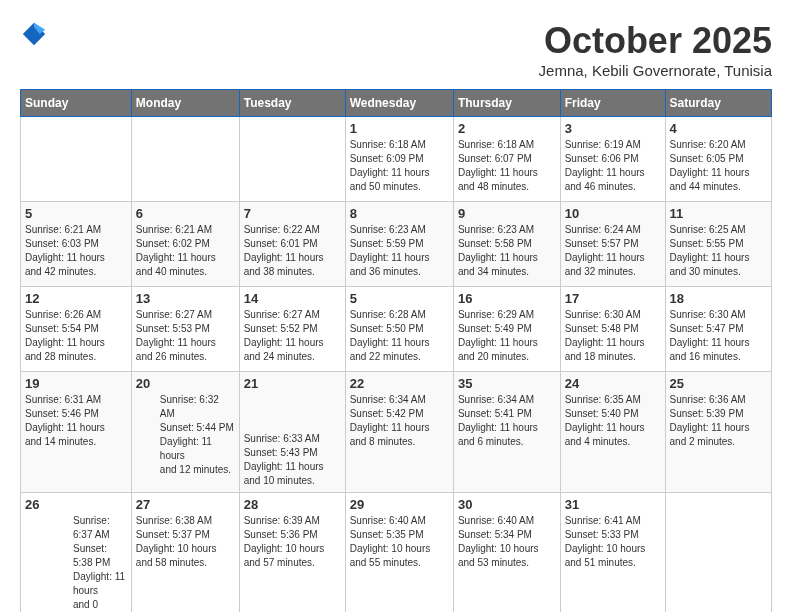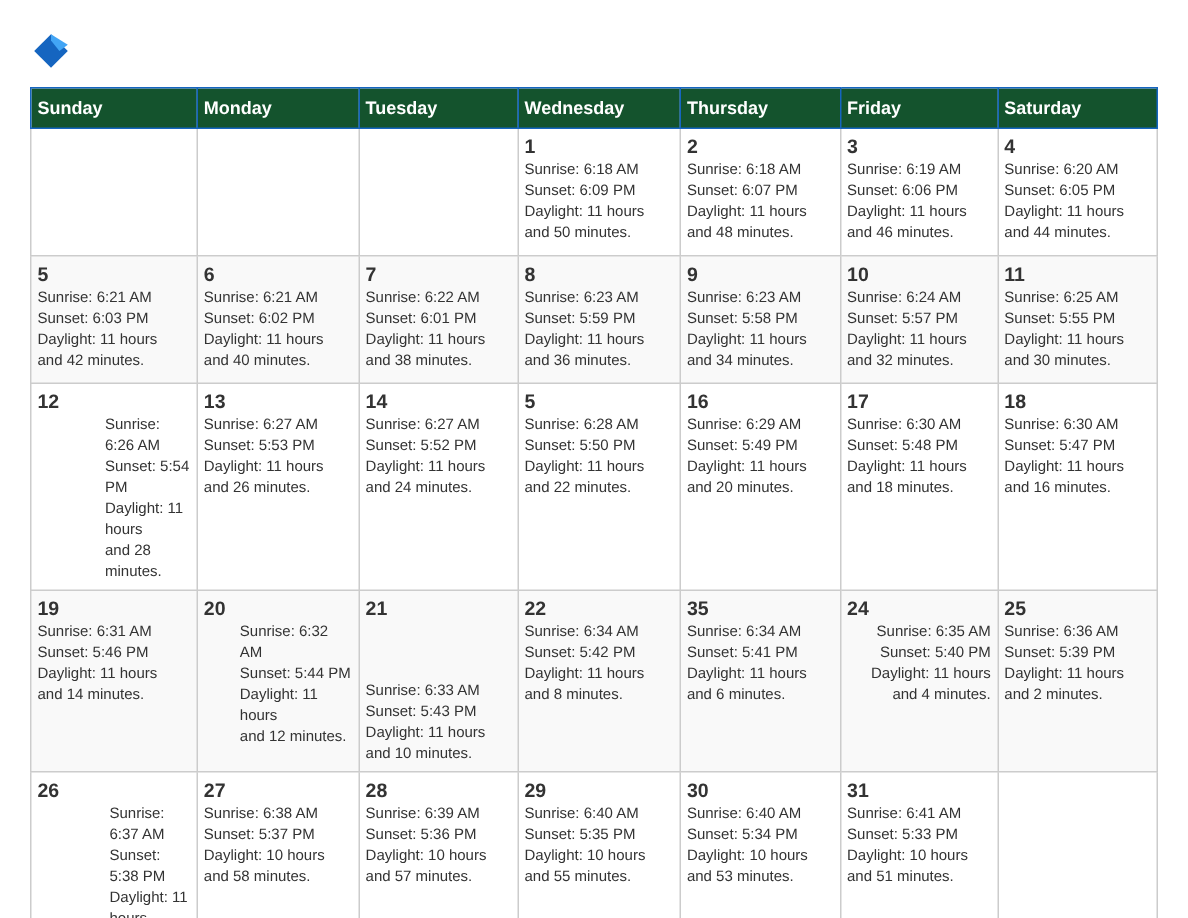--- a/index.html
+++ b/index.html
@@ -43,21 +43,21 @@
     .subtitle {
       font-size: 15px;
       color: #333;
     }
     table {
       width: 100%;
       border-collapse: collapse;
       font-size: 11px;
     }
     thead tr th {
-      background-color: #14532d;
+      background-color: #737373;
       color: #fff;
       padding: 6px 4px;
       text-align: left;
       font-size: 12px;
       font-weight: bold;
       border: 1px solid #1565c0;
     }
     tbody tr td {
       border: 1px solid #ccc;
       vertical-align: top;
@@ -88,20 +88,24 @@
   </style>
 </head>
 <body>
 
 <div class="header">
   <div class="logo">
     <svg class="logo-icon" viewBox="0 0 40 40">
       <polygon points="20,4 36,20 20,36 4,20" fill="#1565c0"></polygon>
       <polygon points="20,4 36,14 28,20 20,10" fill="#42a5f5"></polygon>
     </svg>
+  </div>
+  <div class="title-block">
+    <div class="month-title">October 2025</div>
+    <div class="subtitle">Jemna, Kebili Governorate, Tunisia</div>
   </div>
 </div>
 
 <table>
   <thead>
     <tr id="header-row">
         <th>Sunday</th>
         <th>Monday</th>
         <th>Tuesday</th>
         <th>Wednesday</th>
@@ -191,21 +195,21 @@
           <span class="day-number">11</span>
           <div class="day-info" style="white-space: pre-line;">Sunrise: 6:25 AM
 Sunset: 5:55 PM
 Daylight: 11 hours
 and 30 minutes.</div>
         </td>
       </tr>
       <tr>
         <td>
           <span class="day-number">12</span>
-          <div class="day-info" style="white-space: pre-line; margin-left: 45px;">Sunrise: 6:26 AM
+          <div class="day-info" style="white-space: pre-line;">Sunrise: 6:26 AM
 Sunset: 5:54 PM
 Daylight: 11 hours
 and 28 minutes.</div>
         </td>
         <td>
           <span class="day-number">13</span>
           <div class="day-info" style="white-space: pre-line;">Sunrise: 6:27 AM
 Sunset: 5:53 PM
 Daylight: 11 hours
 and 26 minutes.</div>
@@ -277,21 +281,21 @@
         </td>
         <td>
           <span class="day-number">35</span>
           <div class="day-info" style="white-space: pre-line;">Sunrise: 6:34 AM
 Sunset: 5:41 PM
 Daylight: 11 hours
 and 6 minutes.</div>
         </td>
         <td>
           <span class="day-number">24</span>
-          <div class="day-info" style="white-space: pre-line; text-align: right;">Sunrise: 6:35 AM
+          <div class="day-info" style="white-space: pre-line;">Sunrise: 6:35 AM
 Sunset: 5:40 PM
 Daylight: 11 hours
 and 4 minutes.</div>
         </td>
         <td>
           <span class="day-number">25</span>
           <div class="day-info" style="white-space: pre-line;">Sunrise: 6:36 AM
 Sunset: 5:39 PM
 Daylight: 11 hours
 and 2 minutes.</div>

